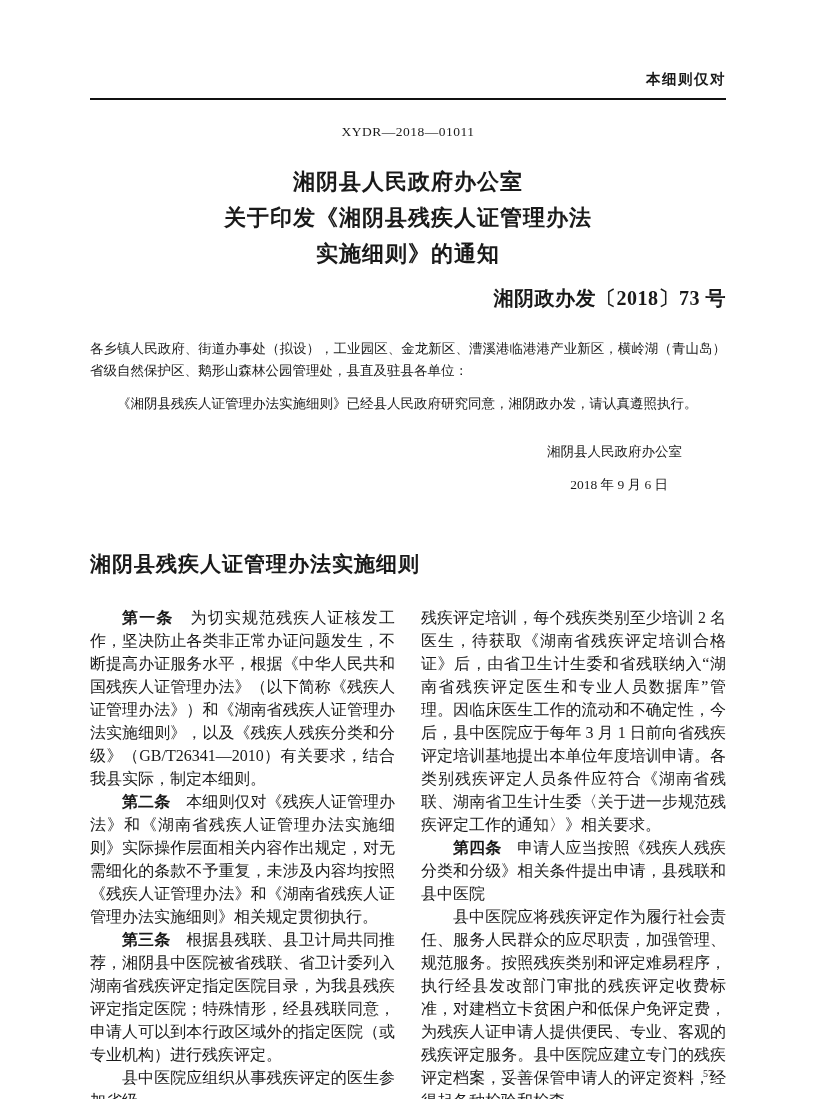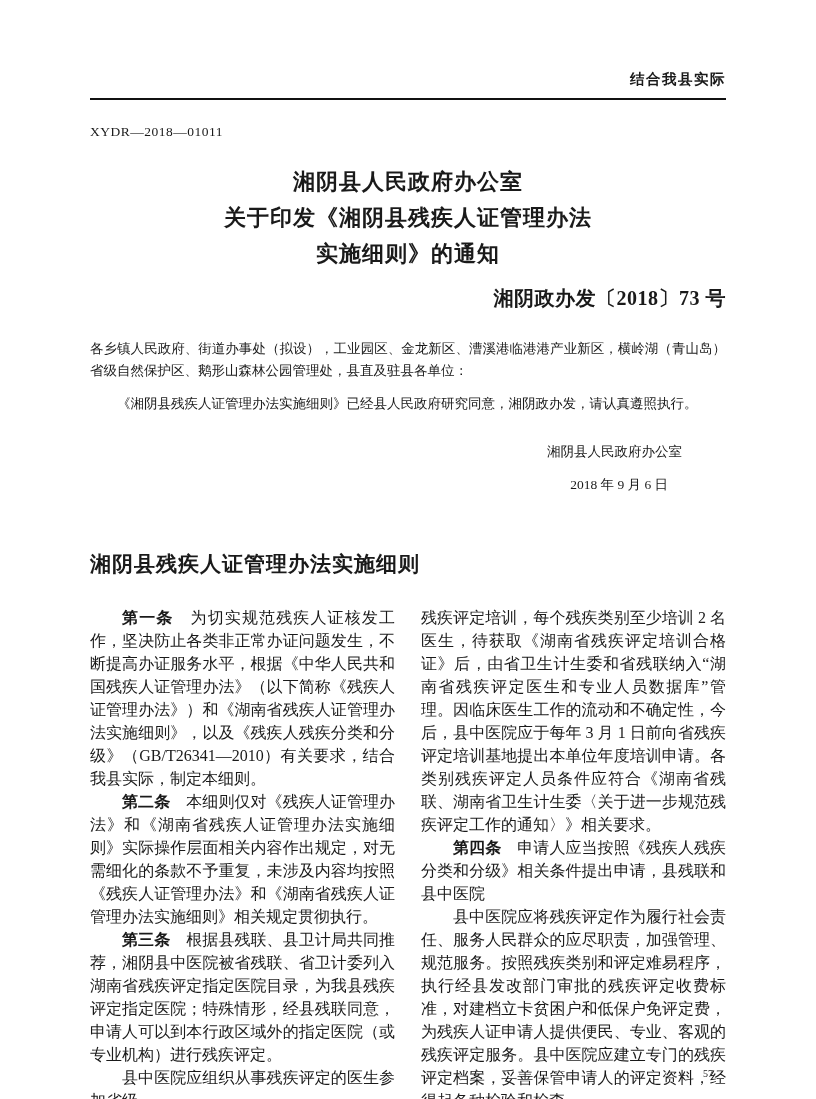--- a/index.html
+++ b/index.html
@@ -25,20 +25,21 @@
     letter-spacing: 1.5px;
   }
   .header-rule {
     margin-top: 9px;
     border-bottom: 2.5px solid #111;
   }
   .ref-code {
     margin-top: 24px;
     font-size: 13.5px;
     letter-spacing: 0.5px;
+    text-align: center;
   }
   .doc-title {
     margin-top: 24px;
     text-align: center;
     font-size: 22px;
     font-weight: bold;
     line-height: 36px;
     letter-spacing: 1px;
   }
   .doc-number {
@@ -94,21 +95,21 @@
     right: 103px;
     bottom: 20px;
     font-size: 10px;
   }
 </style>
 </head>
 <body>
 
 <div class="page">
 
-  <div class="header-label">结合我县实际</div>
+  <div class="header-label">本细则仅对</div>
   <div class="header-rule"></div>
 
   <div class="ref-code">XYDR—2018—01011</div>
 
   <div class="doc-title">
     <div>湘阴县人民政府办公室</div>
     <div>关于印发《湘阴县残疾人证管理办法</div>
     <div>实施细则》的通知</div>
   </div>
 

